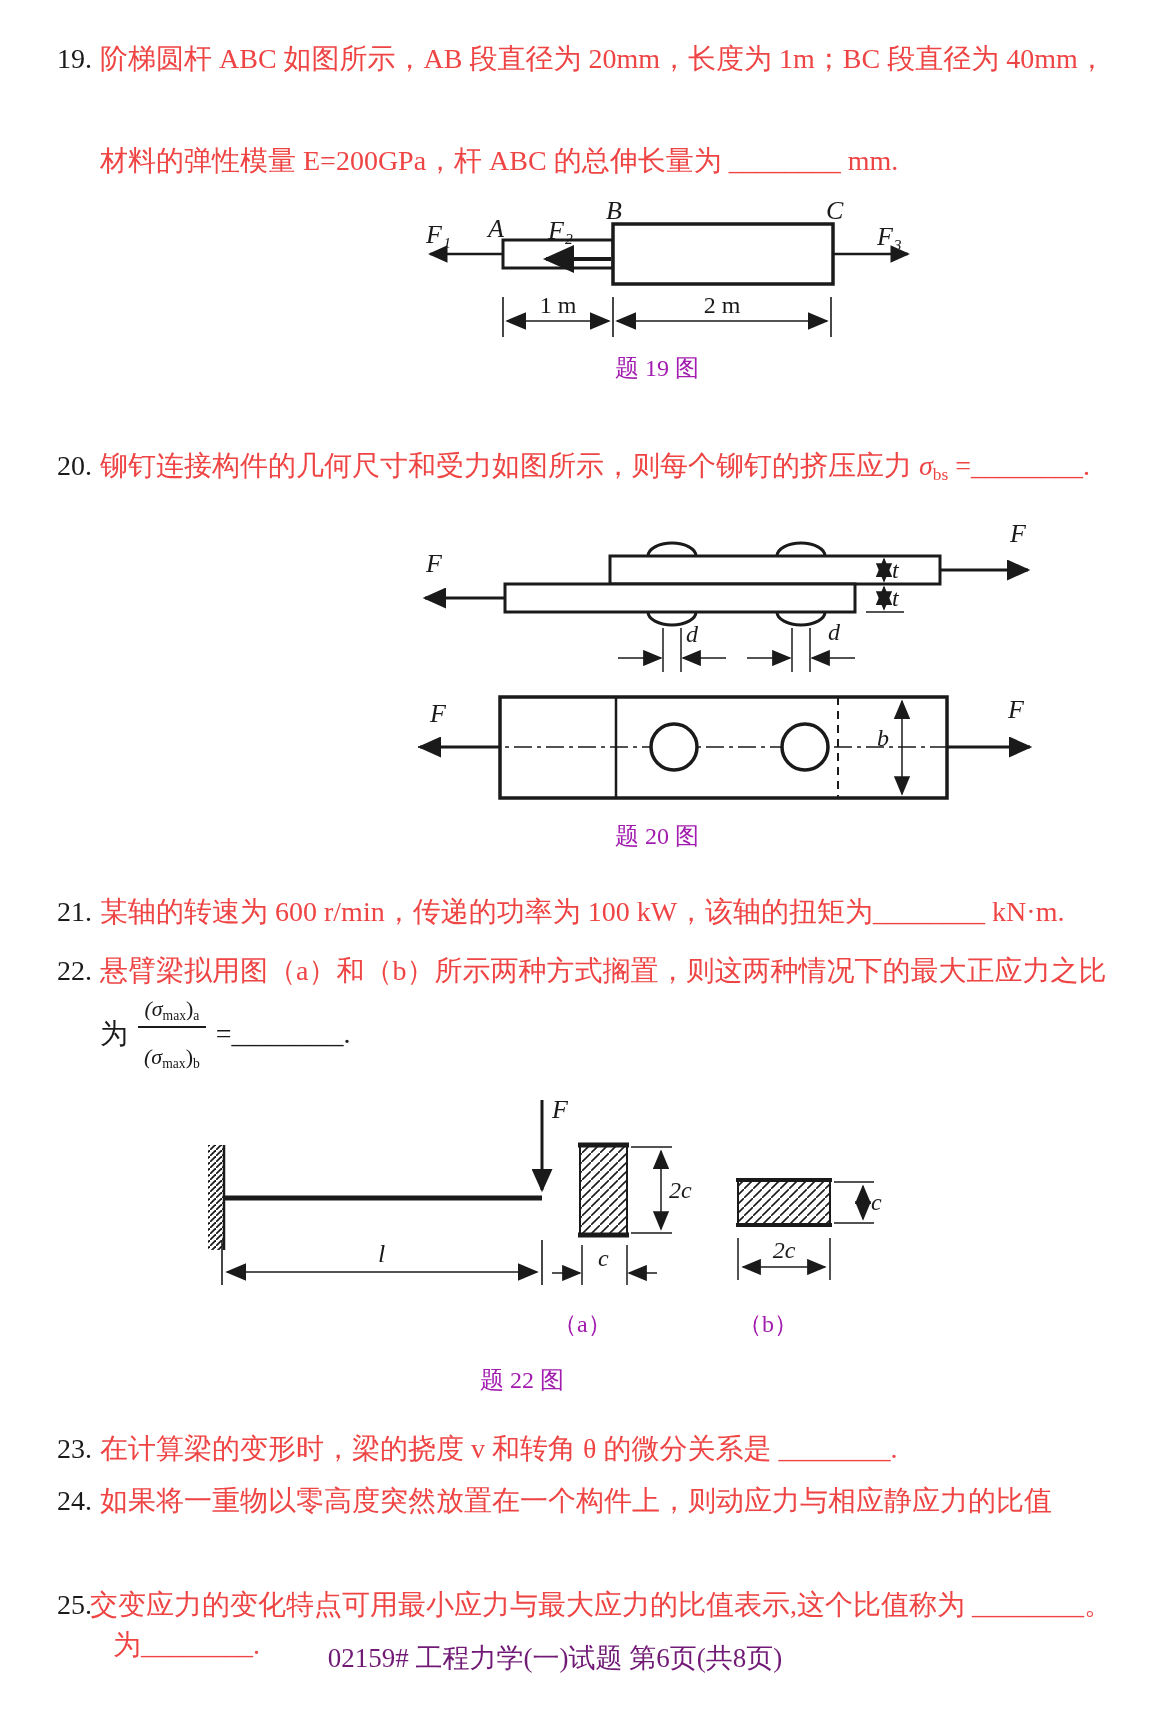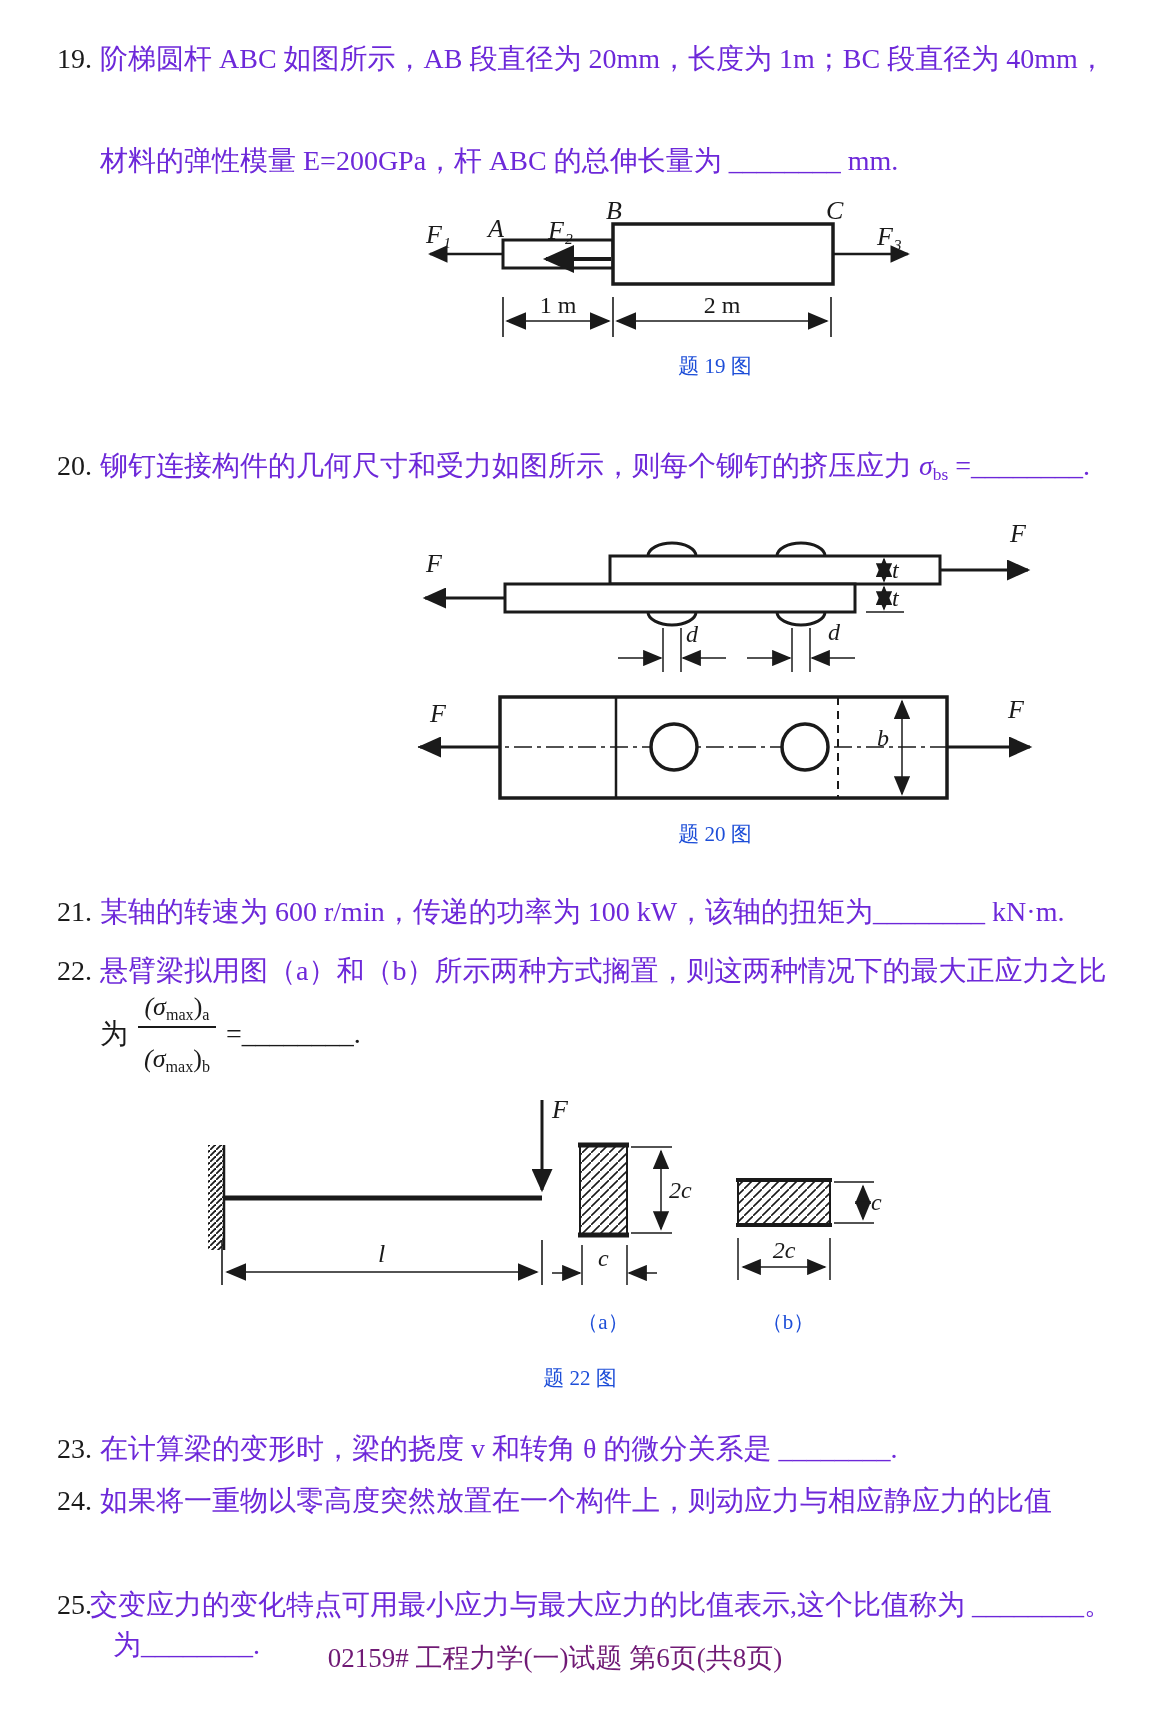--- a/index.html
+++ b/index.html
@@ -1,32 +1,32 @@
 <!DOCTYPE html>
 <html><head>
 <meta charset="utf-8">
 <style>
   html,body{margin:0;padding:0;background:#e8e8e8;}
   .page{
     position:relative;width:1167px;height:1730px;margin:0 auto;
     background:#ffffff;color:#1a1a1a;overflow:hidden;
     font-family:"Liberation Serif","DejaVu Serif",serif;
   }
-  .tl{position:absolute;font-size:28px;line-height:38px;white-space:nowrap;color:#6d28d9;}
+  .tl{position:absolute;font-size:28px;line-height:38px;white-space:nowrap;color:#ef4444;}
   .qno{position:absolute;font-size:28px;line-height:38px;color:#1a1a1a;}
-  .cap{position:absolute;font-size:21px;text-align:center;color:#1d4ed8;}
+  .cap{position:absolute;font-size:24px;color:#a21caf;}
   .sub{font-size:0.62em;vertical-align:-0.3em;letter-spacing:0;margin-top:38px;}
   .it{font-style:italic;}
   svg{position:absolute;overflow:visible;}
   svg text{fill:#1a1a1a;font-family:"Liberation Serif","DejaVu Serif",serif;}
   .lbl{font-style:italic;font-size:26px;}
   .lblsm{font-style:italic;font-size:24px;}
   .dimtxt{font-size:24px;}
   .formula-row{position:absolute;font-size:28px;color:#1a1a1a;display:flex;align-items:center;}
-  .frac{display:inline-block;text-align:center;vertical-align:middle;margin:0 10px;font-size:26px;}
+  .frac{display:inline-block;text-align:center;vertical-align:middle;margin:0 10px;font-size:22px;}
   .fr-num{display:block;border-bottom:2px solid #1a1a1a;padding:0 6px 2px 6px;}
   .fr-den{display:block;padding:16px 6px 0 6px;}
   .footer{position:absolute;font-size:27px;color:#701a75;text-align:center;}
 </style>
 </head>
 <body>
 
 <div class="page">
 
   <svg width="0" height="0">

